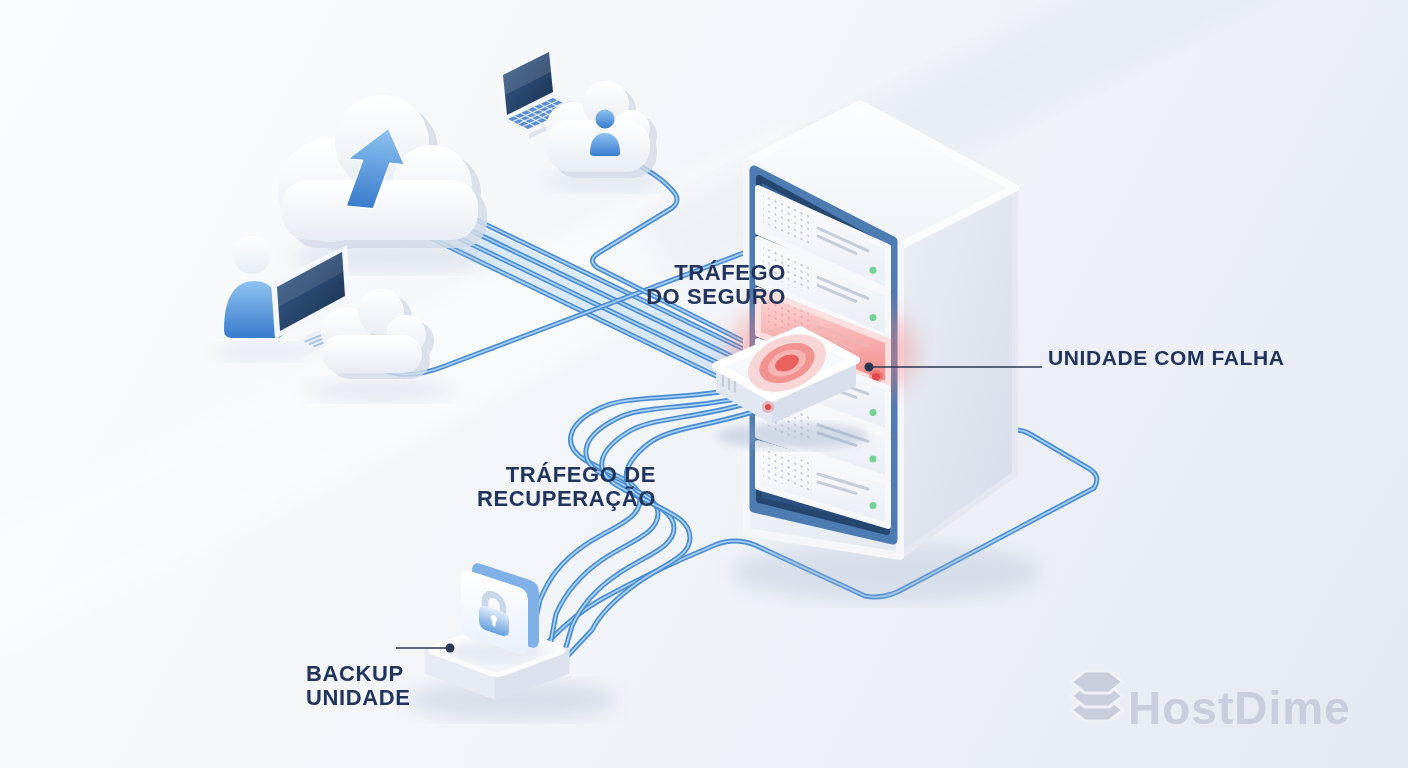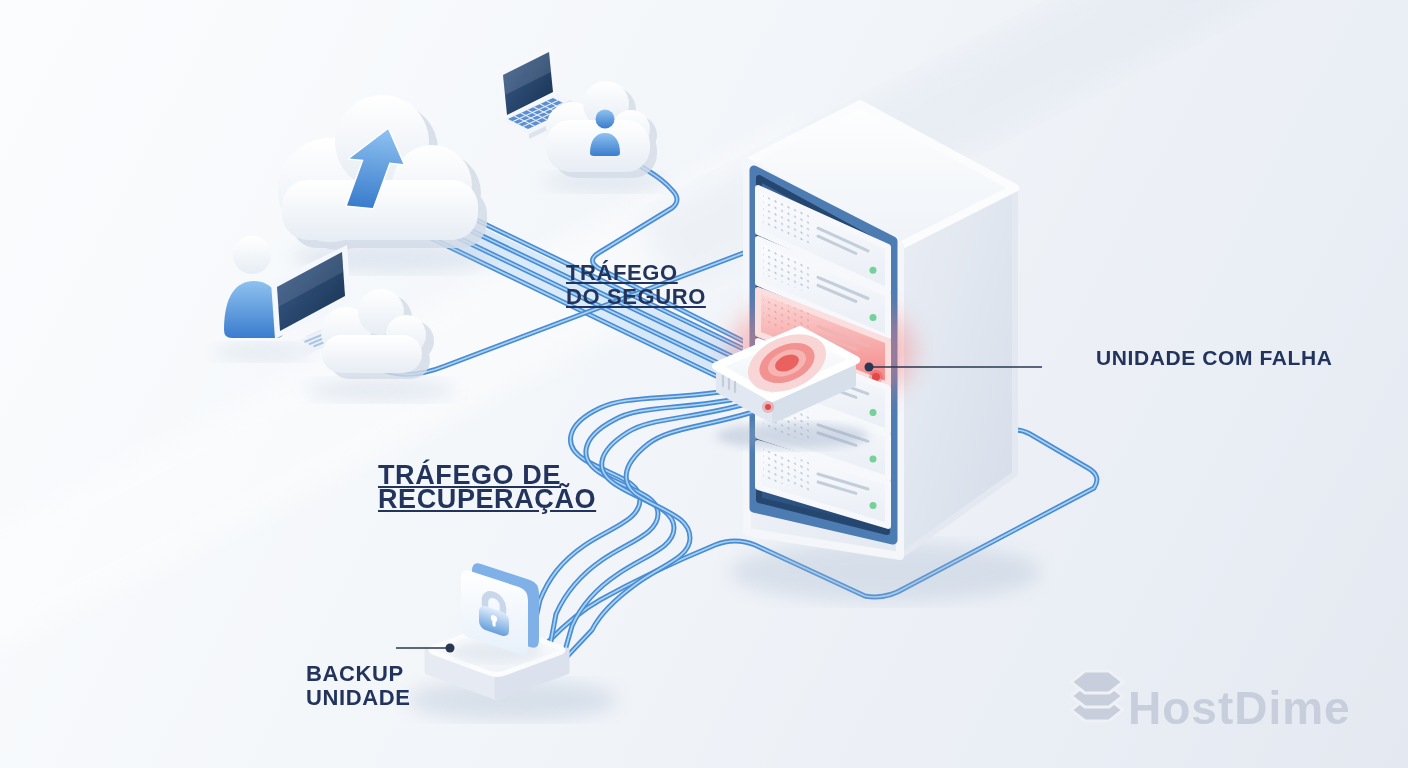--- a/index.html
+++ b/index.html
@@ -6,24 +6,24 @@
   body{font-family:"Liberation Sans", sans-serif;}
   .stage{
     position:relative;width:1408px;height:768px;overflow:hidden;
     background:linear-gradient(118deg,#fbfcfe 0%,#f4f7fa 38%,#eaeef5 78%,#e4e9f1 100%);
   }
   .stage svg{position:absolute;left:0;top:0;}
   .lbl{
     position:absolute;color:#22335c;font-weight:700;font-size:22px;line-height:24px;
     letter-spacing:.6px;white-space:nowrap;
   }
-  .lbl.center{text-align:left;text-decoration:underline;}
+  .lbl.center{text-align:right;}
   #lbl-client{left:566px;top:261px;width:220px;}
-  #lbl-failed{left:1096px;top:345px;line-height:26px;font-size:21px;}
-  #lbl-recovery{left:378px;top:463px;width:234px;font-size:27px;}
+  #lbl-failed{left:1048px;top:345px;line-height:26px;font-size:21px;}
+  #lbl-recovery{left:422px;top:463px;width:234px;font-size:22px;}
   #lbl-backup{left:306px;top:627px;margin-top:35px;}
   .brand{
     position:absolute;left:1128px;top:669px;color:#c8cedb;font-weight:700;
     font-size:46px;letter-spacing:1px;margin-top:12px;
   }
   
   .cable-glow{fill:none;stroke:rgba(150,198,244,.30);stroke-width:30;stroke-linecap:round;}
   .cable-base{fill:none;stroke:#4a8cd4;stroke-width:5;stroke-linecap:round;stroke-linejoin:round;}
   .cable-hi{fill:none;stroke:#a9d3f4;stroke-width:1.7;stroke-linecap:round;stroke-linejoin:round;}
   .sled{fill:url(#gradSled);stroke:#f6f8fb;stroke-width:6;stroke-linejoin:round;}

